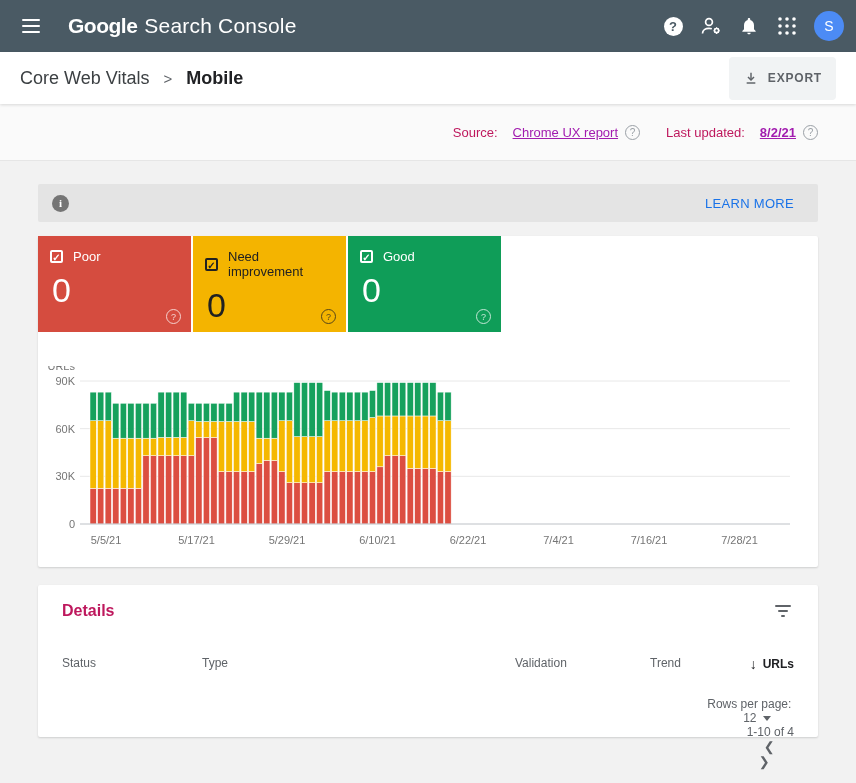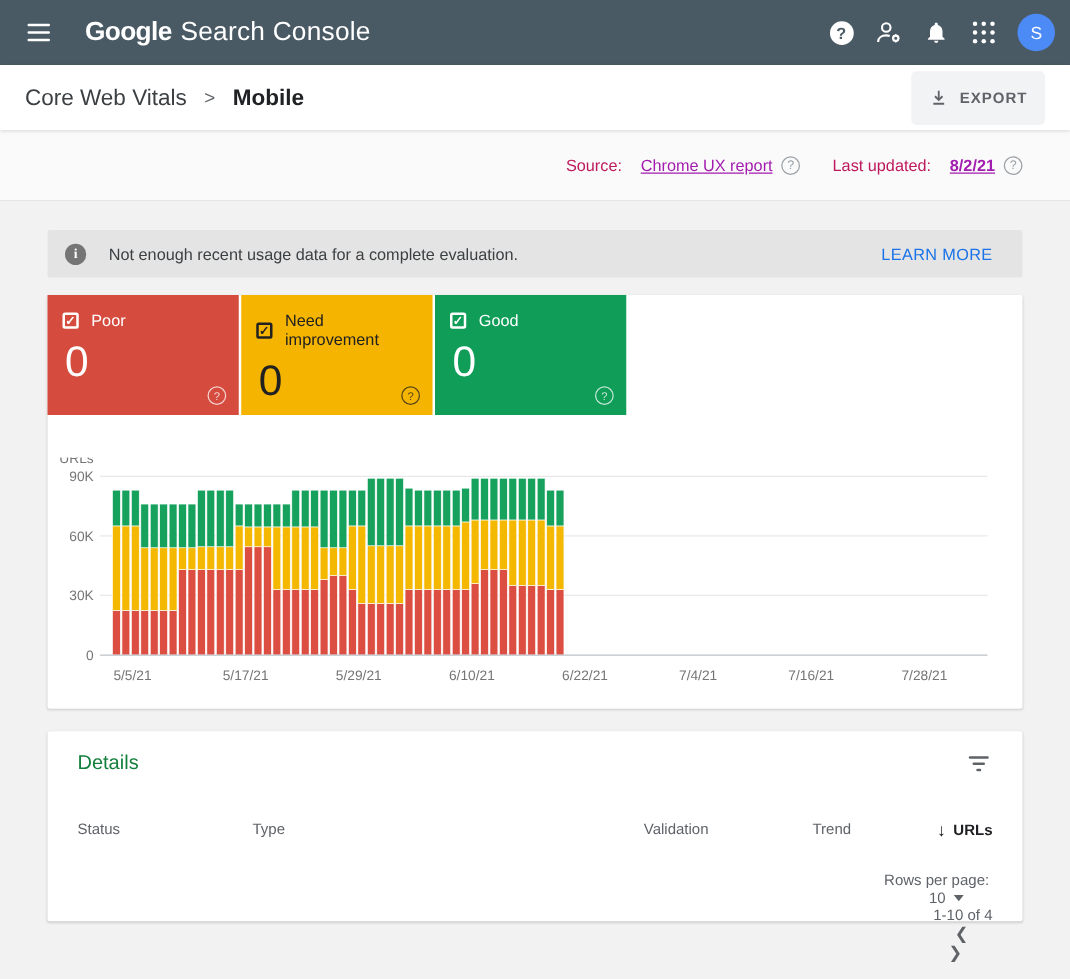--- a/index.html
+++ b/index.html
@@ -65,21 +65,21 @@
   .cards-row { display: flex; gap: 2px; }
   .status-card { width: 153px; height: 96px; position: relative; padding: 13px 12px; cursor: pointer; }
   .card-head { display: flex; align-items: center; gap: 10px; }
   .cb { width: 13px; height: 13px; border: 2px solid currentColor; border-radius: 2px; font-size: 10px; font-weight: 700; line-height: 11px; text-align: center; flex: none; }
   .card-label { font-size: 13px; font-weight: 500; }
   .card-value { font-size: 34px; font-weight: 300; margin: 9px 0 0 2px; line-height: 1; }
   .card-help { position: absolute; right: 10px; bottom: 8px; width: 15px; height: 15px; border: 1px solid currentColor; border-radius: 50%; font-size: 9px; display: flex; align-items: center; justify-content: center; opacity: 0.75; cursor: pointer; }
   .chart-wrap { position: absolute; left: 0; top: 130px; width: 780px; height: 190px; }
   
   .details-panel { margin: 18px 38px 0; height: 152px; position: relative; }
-  .details-title { position: absolute; top: 17px; left: 24px; font-size: 16px; color: #15803d; }
+  .details-title { position: absolute; top: 17px; left: 24px; font-size: 16px; color: #be185d; font-weight: bold; }
   .filter-btn { position: absolute; top: 20px; right: 26px; width: 18px; height: 14px; cursor: pointer; }
   .filter-btn i { position: absolute; height: 2px; background: #5f6368; border-radius: 1px; left: 50%; transform: translateX(-50%); }
   .filter-btn i:nth-child(1) { width: 16px; top: 0; }
   .filter-btn i:nth-child(2) { width: 10px; top: 5px; }
   .filter-btn i:nth-child(3) { width: 4px;  top: 10px; }
   .thead { position: absolute; top: 71px; left: 0; right: 0; height: 16px; font-size: 12px; color: #5f6368; }
   .th { position: absolute; top: 0; }
   .th-status { left: 24px; } .th-type { left: 164px; } .th-validation { left: 477px; } .th-trend { left: 612px; }
   .th-urls { right: 24px; display: flex; align-items: center; gap: 6px; color: #202124; font-weight: 700; cursor: pointer; }
   .sort-arrow { font-size: 14px; font-weight: 400; }
@@ -159,21 +159,20 @@
   <span class="dark">Chrome UX report</span>
   <span class="qmark">?</span>
   <span class="src-gap"></span>
   <span class="muted">Last updated:</span>
   <span class="dark" style="font-weight:700">8/2/21</span>
   <span class="qmark">?</span>
 </div>
 
 <div class="banner">
   <span class="info-icon">i</span>
-  <span class="banner-text">Not enough recent usage data for a complete evaluation.</span>
   <span class="banner-action">LEARN MORE</span>
 </div>
 
 <div class="panel main-panel">
   <div class="cards-row">
     <div class="status-card" style="background: rgb(213, 76, 63); color: rgb(255, 255, 255);">
       <div class="card-head">
         <span class="cb">✓</span>
         <span class="card-label">Poor</span>
       </div>
@@ -377,20 +376,20 @@
     <span class="th th-validation">Validation</span>
     <span class="th th-trend">Trend</span>
     <span class="th th-urls">
       <span class="sort-arrow">↓</span>
       <span>URLs</span>
     </span>
   </div>
   <div class="tfoot">
     <span>Rows per page:</span>
     <span class="rpp-value">
-      <span>10</span>
+      <span>12</span>
       <span class="caret-down"></span>
     </span>
     <span class="range">1-10 of 4</span>
     <span class="pager">❮</span>
     <span class="pager">❯</span>
   </div>
 </div>
 
 </body></html>

